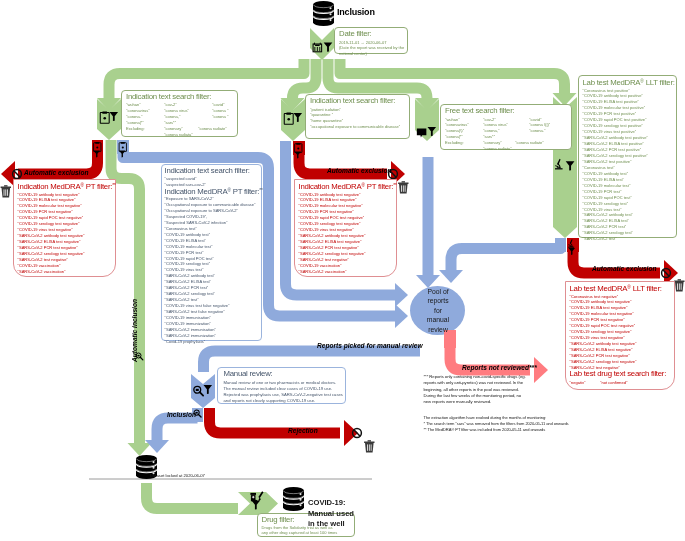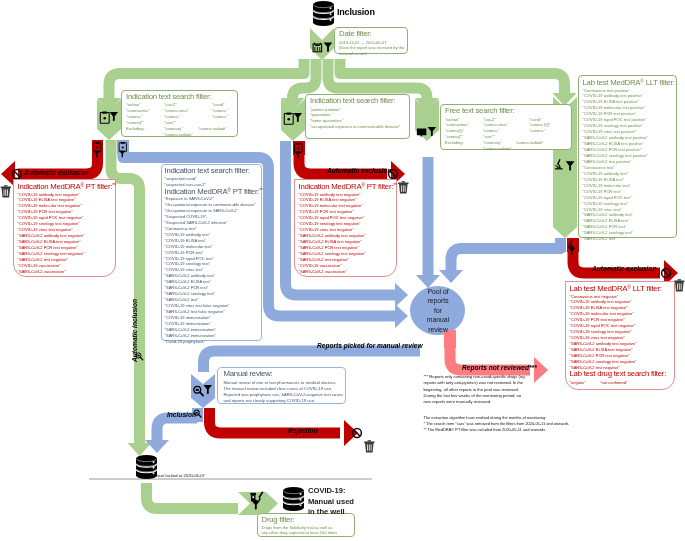--- a/index.html
+++ b/index.html
@@ -22,21 +22,21 @@
   .git{color:#6f8f4f;}
   .bit{color:#44546a;}
   .rit{color:#c00000;}
   .lbl{position:absolute;font-style:italic;font-weight:bold;white-space:nowrap;
        font-size:6.6px;line-height:8px;color:#000000;}
   .lbl.bignm{font-style:normal;font-size:9px;letter-spacing:-0.2px;}
   .lbl.vert{transform-origin:0 0;transform:rotate(-90deg);}
   .lbl.dsl{font-style:normal;font-weight:normal;font-size:4.2px;color:#1a1a1a;}
   .fn{position:absolute;font-size:4.25px;letter-spacing:-0.07px;line-height:6.3px;color:#1a1a1a;white-space:nowrap;}
   .fnl{white-space:nowrap;}
-  .finald{position:absolute;font-size:7.6px;line-height:10.5px;font-weight:bold;color:#1a1a1a;white-space:nowrap;}
+  .finald{position:absolute;font-size:7.6px;line-height:10.5px;font-weight:bold;color:#1a1a1a;white-space:nowrap;margin-top:12px;}
   .pool{position:absolute;font-size:6.8px;line-height:9.4px;color:#1a1a1a;text-align:center;width:52px;}
   .it.mrl{font-size:4.2px;line-height:6px;}
   .fn2{font-size:4.05px;line-height:5.8px;}
 </style>
 </head>
 <body>
 
 <div id="stage">
 <svg class="layer" id="flow-arrows" viewBox="0 0 685 541" xmlns="http://www.w3.org/2000/svg">
 <g>

